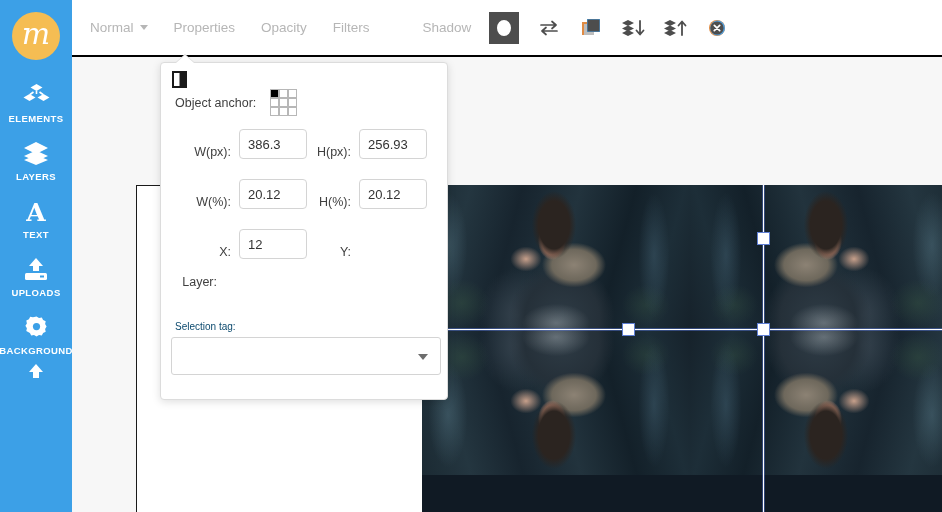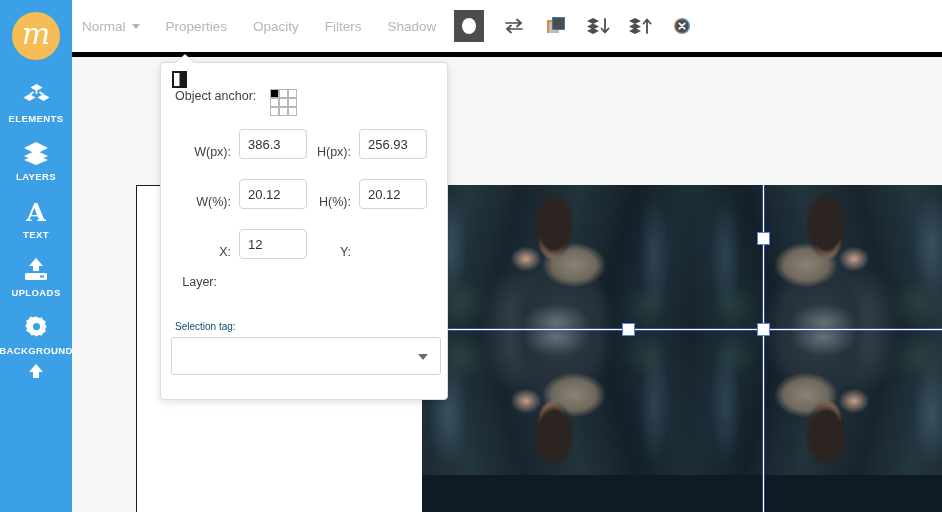--- a/index.html
+++ b/index.html
@@ -53,23 +53,23 @@
     white-space: nowrap;
     font-family: "Liberation Sans", sans-serif;
   }
   .side-item svg { display: block; }
 
   
   #toolbar {
     position: absolute; left: 72px; top: 0;
     width: 870px; height: 57px;
     background: #ffffff;
-    border-bottom: 5px solid #000000;
+    border-bottom: 2px solid #000000;
     display: flex; align-items: center;
-    padding-left: 10px;
+    padding-left: 18px;
   }
   .tb-tab {
     color: #b6b6b6;
     font-size: 13.5px;
     margin-right: 26px;
     white-space: nowrap;
     cursor: pointer;
     font-family: "Liberation Sans", sans-serif;
   }
   .tb-tab.blend { display: flex; align-items: center; gap: 6px; }
@@ -200,21 +200,21 @@
     width: 0; height: 0;
     border-left: 9px solid transparent;
     border-right: 9px solid transparent;
     border-bottom: 8px solid #ffffff;
     filter: drop-shadow(0 -1px 0 #dcdcdc);
     z-index: 41;
   }
   .pp-topicon { position: absolute; left: 11px; top: 8px; }
   .anchor-row {
     position: absolute; left: 14px; top: 26px;
-    display: flex; align-items: flex-start; gap: 14px;
+    display: flex; align-items: center; gap: 14px;
   }
   .pp-label-inline {
     font-size: 12.5px; color: #3f3f3f;
     font-family: "Liberation Sans", sans-serif;
   }
   .anchor-grid {
     width: 27px; height: 27px;
     display: grid;
     grid-template-columns: 1fr 1fr 1fr;
     grid-template-rows: 1fr 1fr 1fr;
@@ -373,21 +373,21 @@
   <div id="toolbar">
 
     <div class="tb-tab blend">
       <span>Normal</span>
       <span class="caret-dn"></span>
     </div>
 
     <div class="tb-tab">Properties</div>
     <div class="tb-tab">Opacity</div>
     <div class="tb-tab">Filters</div>
-    <div class="tb-tab" style="margin-right:18px;">Shadow</div>
+    <div class="tb-tab" style="margin-right:18px;margin-left:27px;">Shadow</div>
 
     <div class="tb-icon active">
       <svg width="18" height="20" viewBox="0 0 18 20">
           <ellipse cx="9" cy="10" rx="7" ry="8" fill="#ffffff"></ellipse>
         </svg>
     </div>
 
     <div class="tb-icon">
       <svg width="20" height="16" viewBox="0 0 20 16">
         <path d="M2 5h15M13 1.5 17 5l-4 3.5" stroke="#4d4d4d" stroke-width="1.7" fill="none" stroke-linecap="round" stroke-linejoin="round"></path>

